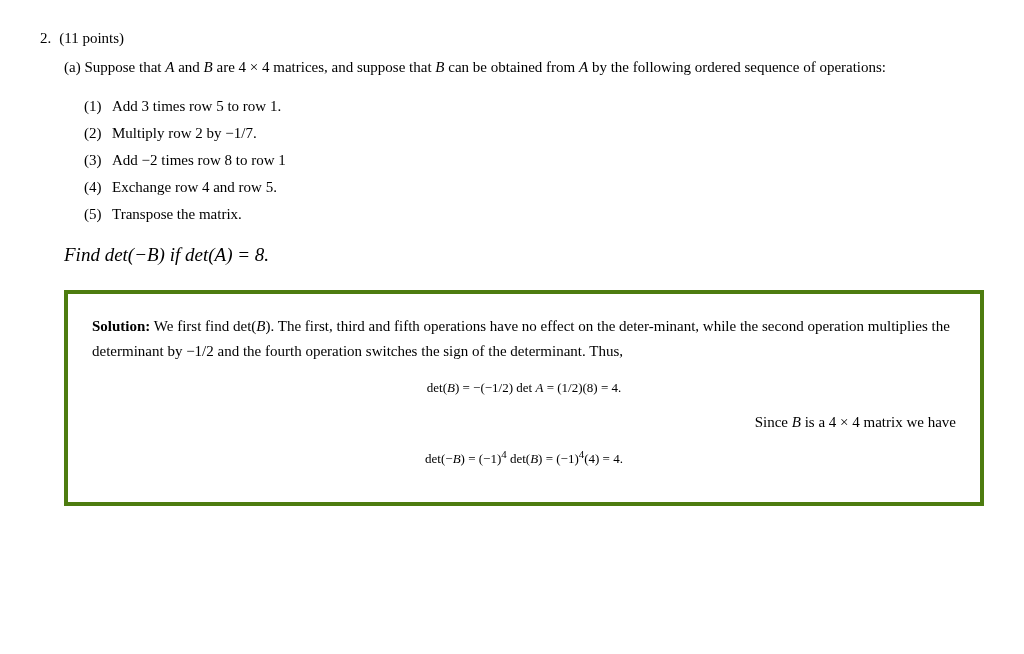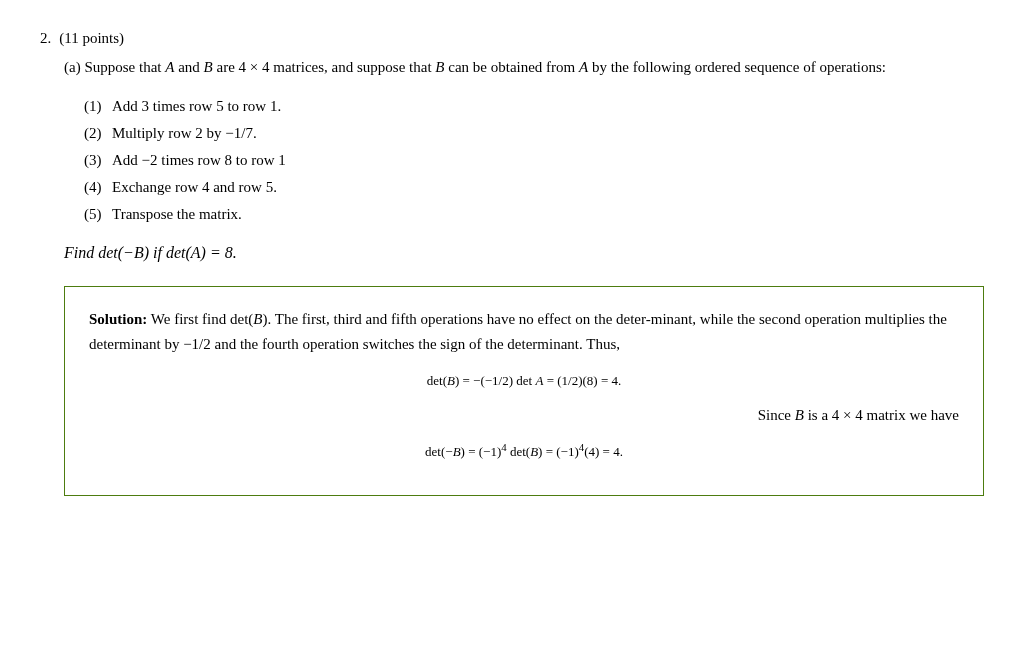--- a/index.html
+++ b/index.html
@@ -45,25 +45,25 @@
       gap: 8px;
     }
 
     .op-num {
       min-width: 20px;
     }
 
     .find-det {
       margin-bottom: 24px;
       font-style: italic;
-      font-size: 16px;
+      font-size: 19px;
     }
 
     .solution-box {
-      border: 1px solid #4d7c0f;
+      border: 4px solid #4d7c0f;
       padding: 20px 24px;
       margin-left: 0;
     }
 
     .solution-text {
       line-height: 1.65;
       margin-bottom: 16px;
     }
 
     .solution-label {

